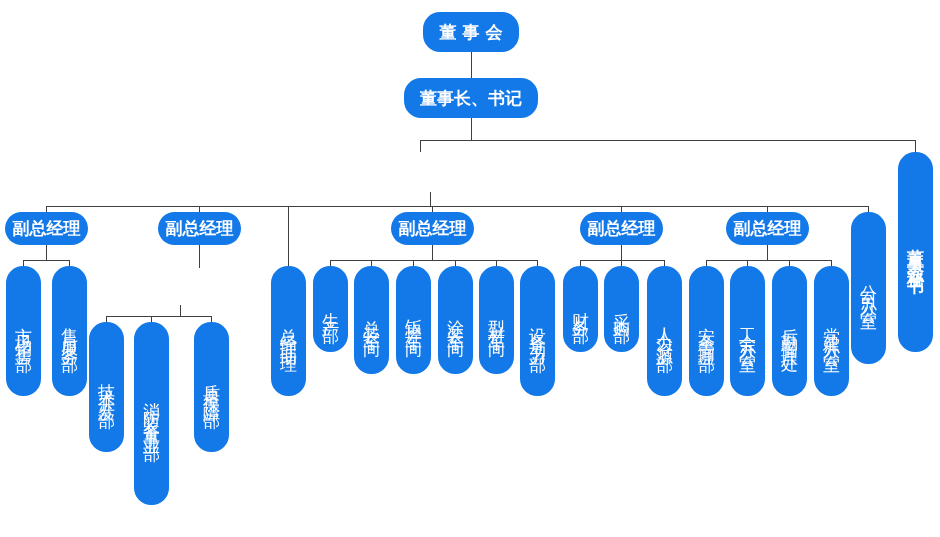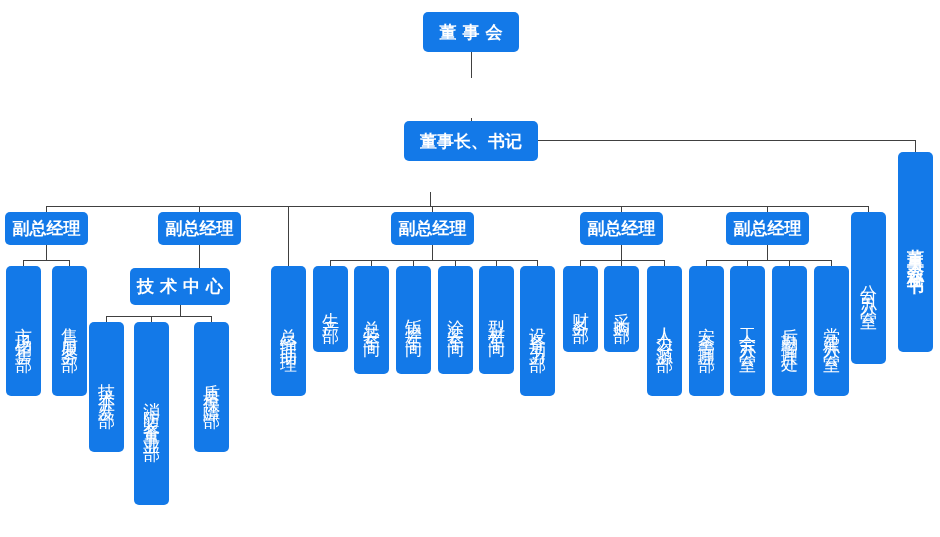--- a/index.html
+++ b/index.html
@@ -13,21 +13,21 @@
 
   
   .ln{position:absolute;background:#404040;}
   .ln.v{width:1px;}
   .ln.h{height:1px;}
 
   
   .node{
     position:absolute;
     background:#1379E8;
-    border-radius:5px;
+    border-radius:17px;
     color:#ffffff;
     box-sizing:border-box;
     display:flex;
     align-items:center;
     justify-content:center;
     text-align:center;
     line-height:1.0;
     letter-spacing:0;
     z-index:2;
   }
@@ -53,21 +53,21 @@
 </style>
 </head>
 <body>
 
 <div id="chart">
 
   <div class="node h-node spaced" style="left:423px;top:12px;width:96px;height:40px;">董事会</div>
 
   <div class="ln v" style="left:471px;top:52px;height:26px;"></div>
 
-  <div class="node h-node" style="left:404px;top:78px;width:134px;height:40px;margin-top:43px;">董事长、书记</div>
+  <div class="node h-node" style="left:404px;top:78px;width:134px;height:40px;">董事长、书记</div>
 
   <div class="ln v" style="left:471px;top:118px;height:22px;"></div>
 
   <div class="ln h" style="left:420px;top:140px;width:495px;"></div>
   <div class="ln v" style="left:420px;top:140px;height:12px;"></div>
   <div class="ln v" style="left:915px;top:140px;height:12px;"></div>
 
   <div class="node v-node bold" style="left:898px;top:152px;width:35px;height:200px;">董事会秘书</div>
 
 
@@ -94,21 +94,20 @@
   <div class="ln h" style="left:23px;top:260px;width:46px;"></div>
   <div class="ln v" style="left:23px;top:260px;height:6px;"></div>
   <div class="ln v" style="left:69px;top:260px;height:6px;"></div>
 
   <div class="node v-node" style="left:6px;top:266px;width:35px;height:130px;">市场销售部</div>
   <div class="node v-node" style="left:52px;top:266px;width:35px;height:130px;">售后服务部</div>
 
   <div class="node h-node" style="left:158px;top:212px;width:83px;height:33px;">副总经理</div>
   <div class="ln v" style="left:199px;top:245px;height:23px;"></div>
 
-  <div class="node h-node spaced" style="left:130px;top:268px;width:100px;height:37px;">技术中心</div>
 
   <div class="ln v" style="left:180px;top:305px;height:11px;"></div>
   <div class="ln h" style="left:106px;top:316px;width:105px;"></div>
   <div class="ln v" style="left:106px;top:316px;height:6px;"></div>
   <div class="ln v" style="left:151px;top:316px;height:6px;"></div>
   <div class="ln v" style="left:211px;top:316px;height:6px;"></div>
 
   <div class="node v-node" style="left:89px;top:322px;width:35px;height:130px;">技术开发部</div>
   <div class="node v-node" style="left:134px;top:322px;width:35px;height:183px;">消防装备事业部</div>
   <div class="node v-node" style="left:194px;top:322px;width:35px;height:130px;">质量保障部</div>

